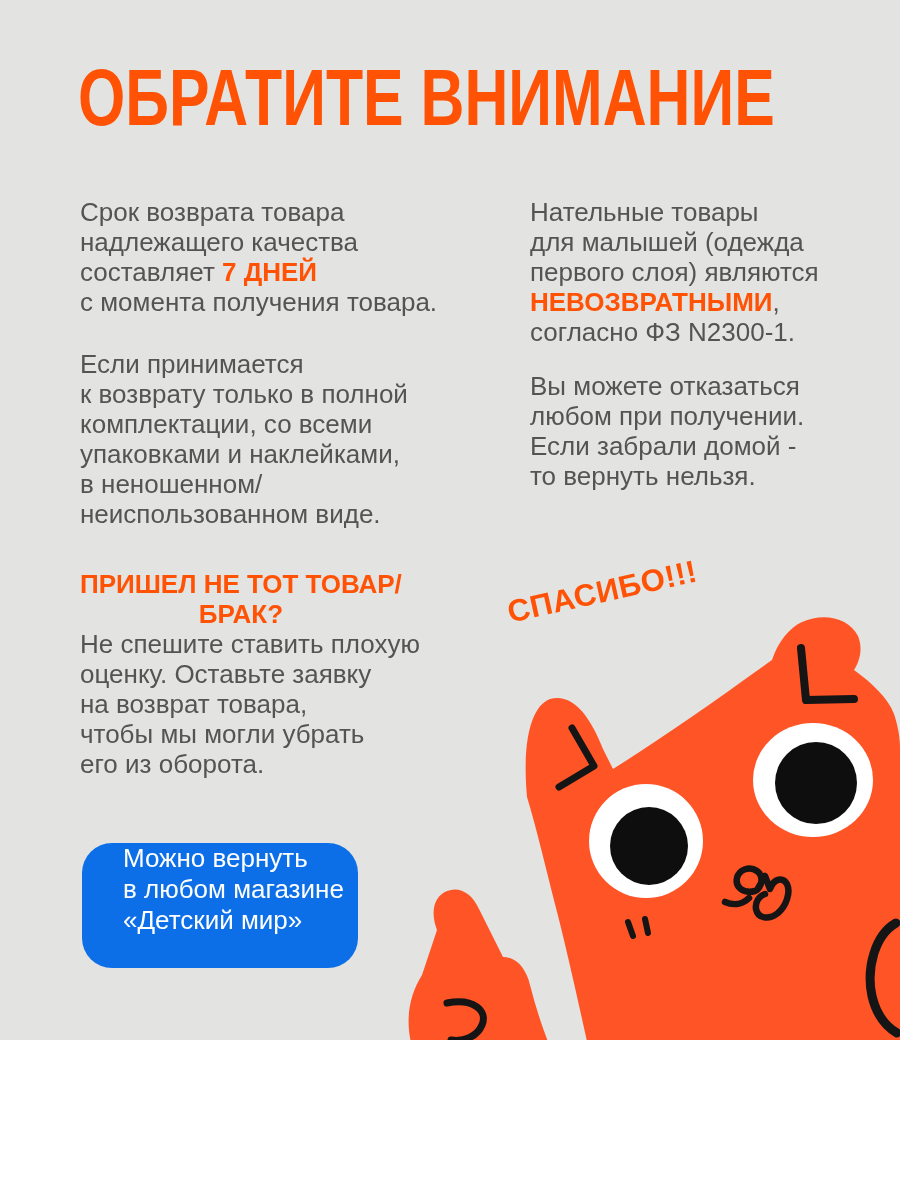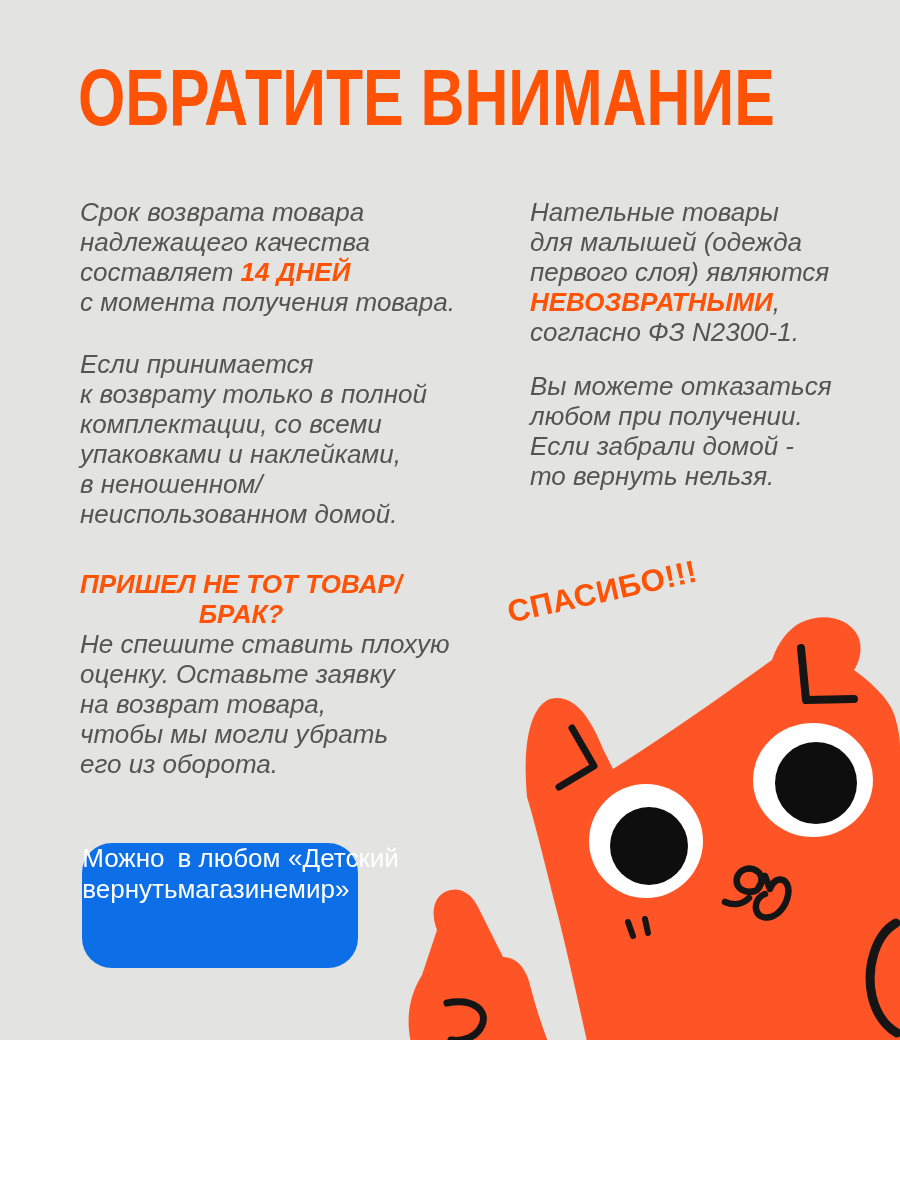--- a/index.html
+++ b/index.html
@@ -10,61 +10,61 @@
     overflow:hidden;
     font-family:"Liberation Sans", sans-serif;
   }
   .title{
     position:absolute;left:78px;top:58px;
     font-size:80px;font-weight:bold;line-height:1;
     color:#FF5205;letter-spacing:0;
     transform:scaleX(0.76);transform-origin:left top;
     white-space:nowrap;
   }
-  .textblock{position:absolute;color:#545454;font-size:26px;line-height:30px;font-style:italic;}
+  .textblock{position:absolute;color:#545454;font-size:26px;line-height:30px;}
   .textblock .line{white-space:pre;}
   .hl{color:#FF5205;font-weight:bold;}
   .heading{color:#FF5205;font-weight:bold;text-align:center;}
   .spasibo{
     position:absolute;left:508px;top:596px;
     color:#FF5205;font-weight:bold;font-size:31px;line-height:1.1;
     transform:rotate(-12.5deg);transform-origin:left center;
     white-space:nowrap;letter-spacing:0.5px;
   }
   .badge{
     position:absolute;left:82px;top:843px;
     width:276px;height:125px;
     background:#0D6FE8;border-radius:30px;
     color:#FFFFFF;font-size:26px;line-height:31px;
-    display:flex;flex-direction:row;justify-content:center;
+    display:flex;flex-direction:column;justify-content:flex-start;
     padding-left:41px;box-sizing:border-box;
   }
   .cat{position:absolute;left:0;top:0;width:900px;height:1200px;}
 </style>
 </head>
 <body>
 
 <div class="poster">
 
   <div class="title">ОБРАТИТЕ ВНИМАНИЕ</div>
 
   <div class="textblock" style="left:80px;top:197px;">
     <div class="line">Срок возврата товара</div>
     <div class="line">надлежащего качества</div>
-    <div class="line"><span>составляет </span><span class="hl">14 ДНЕЙ</span></div>
+    <div class="line"><span>составляет </span><span class="hl">7 ДНЕЙ</span></div>
     <div class="line">с момента получения товара.</div>
   </div>
 
   <div class="textblock" style="left:80px;top:349px;">
     <div class="line">Если принимается</div>
     <div class="line">к возврату только в полной</div>
     <div class="line">комплектации, со всеми</div>
     <div class="line">упаковками и наклейками,</div>
     <div class="line">в неношенном/</div>
-    <div class="line">неиспользованном домой.</div>
+    <div class="line">неиспользованном виде.</div>
   </div>
 
   <div class="textblock heading" style="left:80px;top:569px;">
     <div class="line">ПРИШЕЛ НЕ ТОТ ТОВАР/</div>
     <div class="line">БРАК?</div>
   </div>
 
   <div class="textblock" style="left:80px;top:629px;">
     <div class="line">Не спешите ставить плохую</div>
     <div class="line">оценку. Оставьте заявку</div>

